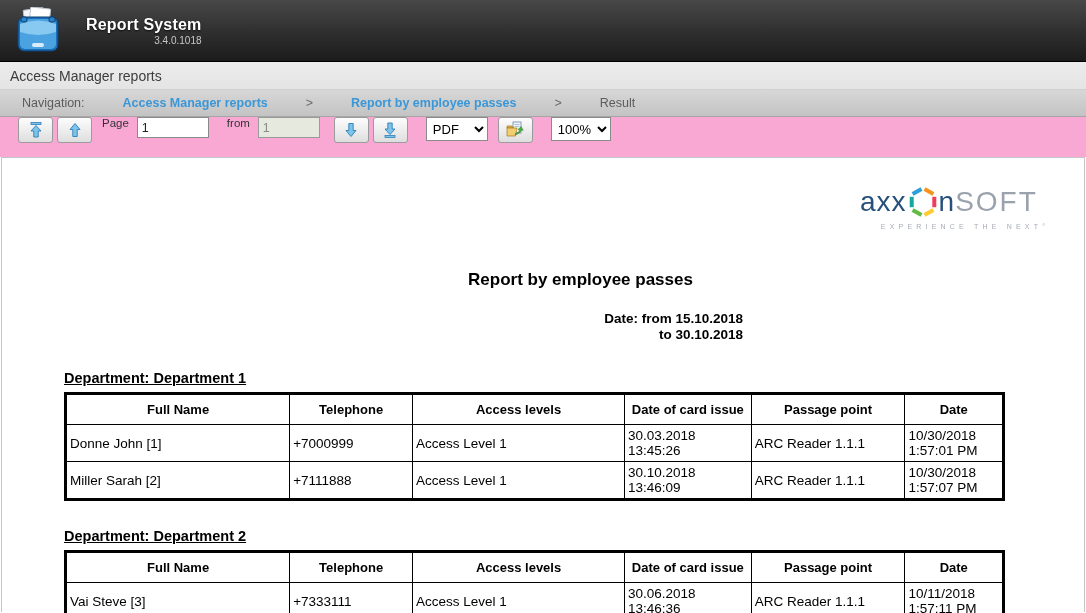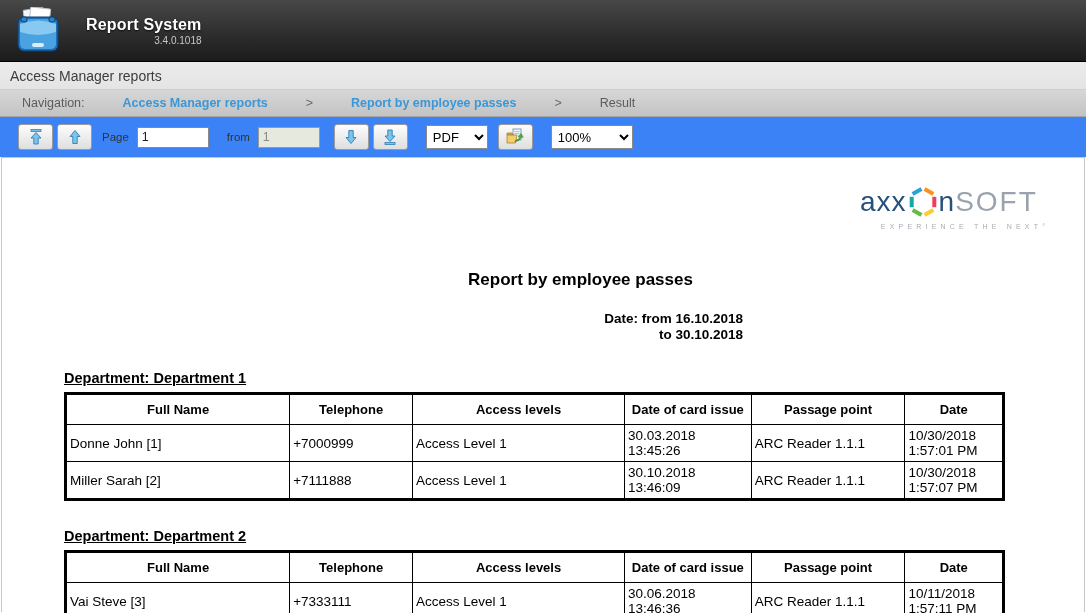--- a/index.html
+++ b/index.html
@@ -31,40 +31,40 @@
     height:27px; background:linear-gradient(180deg,#d7d7d7,#c3c3c3);
     border-bottom:1px solid #a6a6a6;
     display:flex; align-items:center; padding-left:22px; font-size:12.5px; color:#5c5c5c;gap:32px;
   }
   .nav-bar .crumb-link { color:#3a97d8; font-weight:bold; text-decoration:none; cursor:pointer; }
   .nav-bar .sep { margin:0 6px; color:#6a6a6a; }
   .nav-bar .crumb-current { color:#5c5c5c; }
   .nav-prefix { margin-right:6px; }
 
   
-  .toolbar { height:40px; background:#3b82f6; display:flex; align-items:center; padding-left:18px; }
+  .toolbar { height:40px; background:#f9a8d4; display:flex; padding-left:18px; }
   .tb-btn {
     width:35px; height:26px; margin-right:4px;
     background:linear-gradient(180deg,#fdfdfd,#dedede);
     border:1px solid #9b9b9b; border-radius:3px;
     display:flex; align-items:center; justify-content:center; cursor:pointer; padding:0;
   }
   .tb-btn svg { display:block; }
   .tb-label { font-size:11.5px; color:#333; margin:0 8px 0 6px; }
   .tb-input {
     width:72px; height:21px; border:1px solid #8a8a8a; font-size:12.5px;
     padding:0 4px; font-family:"Liberation Sans",sans-serif; color:#222;
   }
   .tb-input.disabled { width:62px; background:#e6e9dd; color:#8b8b8b; border-color:#9a9a9a; }
   .gap14 { width:14px; } .gap10 { width:10px; }
   .tb-select {
     height:24px; border:1px solid #8a8a8a; background:#fff; font-size:13px;
     font-family:"Liberation Sans",sans-serif; padding:0 2px; cursor:pointer;
   }
-  .tb-select.fmt { width:62px; } .tb-select.zoom { width:82px; }
+  .tb-select.fmt { width:62px; } .tb-select.zoom { width:60px; }
 
   
   .report-area {
     position:relative; height:455px; background:#fff;
     border:1px solid #c6c6c6; border-bottom:none; margin:0 1px;
   }
   .logo { position:absolute; top:28px; right:14px; width:210px; text-align:center; }
   .logo-row { display:flex; align-items:center; justify-content:flex-start; }
   .logo-axx { color:#27517c; font-size:28px; letter-spacing:1px; line-height:1; }
   .logo-n   { color:#27517c; font-size:28px; letter-spacing:1px; line-height:1; }
@@ -196,21 +196,21 @@
         </svg>
         <span class="logo-n">n</span>
         <span class="logo-soft">SOFT</span>
       </div>
       <div class="logo-tagline">EXPERIENCE THE NEXT°</div>
     </div>
 
     <div class="report-content">
       <div class="report-title">Report by employee passes</div>
       <div class="date-block">
-        <div>Date: from 16.10.2018</div>
+        <div>Date: from 15.10.2018</div>
         <div>to 30.10.2018</div>
       </div>
       <div id="sections-host">
   <div class="section">
     <div class="dept-heading">Department: Department 1</div>
     <table class="report-table">
       <colgroup>
                 <col style="width: 23.9%;">
                 <col style="width: 13.1%;">
                 <col style="width: 22.6%;">

